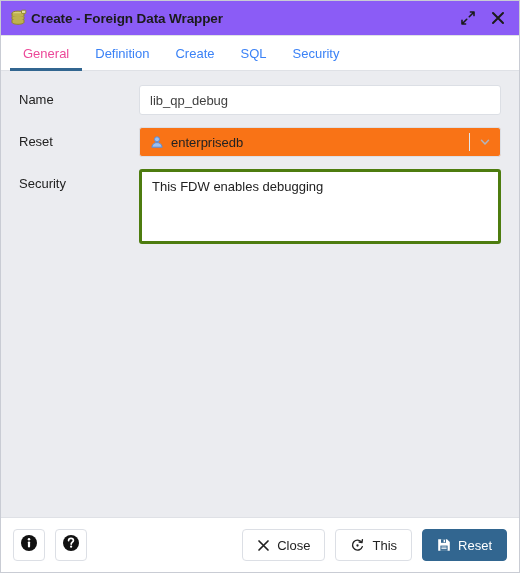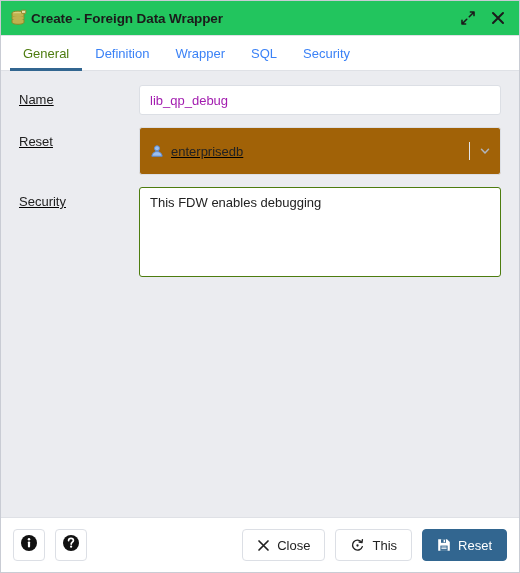--- a/index.html
+++ b/index.html
@@ -23,21 +23,21 @@
     background: #ebecf0;
     border: 1px solid #c9ccd4;
     display: flex;
     flex-direction: column;
   }
 
   
   .titlebar {
     height: 35px;
     min-height: 35px;
-    background: #22c55e;
+    background: #8b5cf6;
     border-bottom: 1px solid #dfe1e6;
     display: flex;
     align-items: center;
     padding: 0 10px 0 9px;
     box-sizing: border-box;
   }
   .title-icon {
     width: 18px;
     height: 18px;
     margin-right: 3px;
@@ -78,40 +78,39 @@
     display: flex;
     align-items: center;
     padding: 0 13px;
     font-size: 13px;
     color: #3b82f6;
     cursor: pointer;
     position: relative;
     white-space: nowrap;
   }
   .tab.active {
-    color: #4d7c0f;
+    color: #ec4899;
   }
   .tab.active::after {
     content: "";
     position: absolute;
     left: 0;
     right: 0;
     bottom: -1px;
     height: 3px;
     background: #326690;
   }
 
   
   .form-body {
     flex: 1 1 auto;
     background: #ebecf0;
     padding: 14px 18px 0 18px;
     box-sizing: border-box;
     overflow: hidden;
-    text-decoration: underline;
   }
   .form-row {
     display: flex;
     align-items: flex-start;
     margin-bottom: 12px;
   }
   .form-label {
     width: 120px;
     flex: 0 0 120px;
     font-size: 13px;
@@ -126,32 +125,32 @@
 
   .text-input {
     width: 100%;
     height: 30px;
     box-sizing: border-box;
     background: #ffffff;
     border: 1px solid #dcdfe5;
     border-radius: 3px;
     padding: 0 10px;
     font-size: 13px;
-    color: #a21caf;
+    color: #404040;
     font-family: "Liberation Sans", sans-serif;
     outline: none;
   }
   .text-input::placeholder { color: #9aa0a9; }
 
   
   .select-control {
     width: 100%;
-    height: 48px;
-    box-sizing: border-box;
-    background: #a16207;
+    height: 30px;
+    box-sizing: border-box;
+    background: #f97316;
     border: 1px solid #dcdfe5;
     border-radius: 3px;
     display: flex;
     align-items: center;
     padding-left: 10px;
     cursor: pointer;
   }
   .select-value {
     display: flex;
     align-items: center;
@@ -178,24 +177,24 @@
     height: 28px;
     display: flex;
     align-items: center;
     justify-content: center;
     flex: 0 0 auto;
     cursor: pointer;
   }
 
   .textarea-control {
     width: 100%;
-    height: 90px;
-    box-sizing: border-box;
-    background: #ffffff;
-    border: 1px solid #4d7c0f;
+    height: 75px;
+    box-sizing: border-box;
+    background: #ffffff;
+    border: 3px solid #4d7c0f;
     border-radius: 3px;
     padding: 6px 10px;
     font-size: 13px;
     color: #222222;
     font-family: "Liberation Sans", sans-serif;
     resize: none;
     outline: none;
     line-height: 1.4;
   }
 
@@ -285,21 +284,21 @@
   </div>
 
   <div class="tabbar">
     <div class="tab active">
       <span>General</span>
     </div>
     <div class="tab">
       <span>Definition</span>
     </div>
     <div class="tab">
-      <span>Wrapper</span>
+      <span>Create</span>
     </div>
     <div class="tab">
       <span>SQL</span>
     </div>
     <div class="tab">
       <span>Security</span>
     </div>
   </div>
 
   <div class="form-body">

